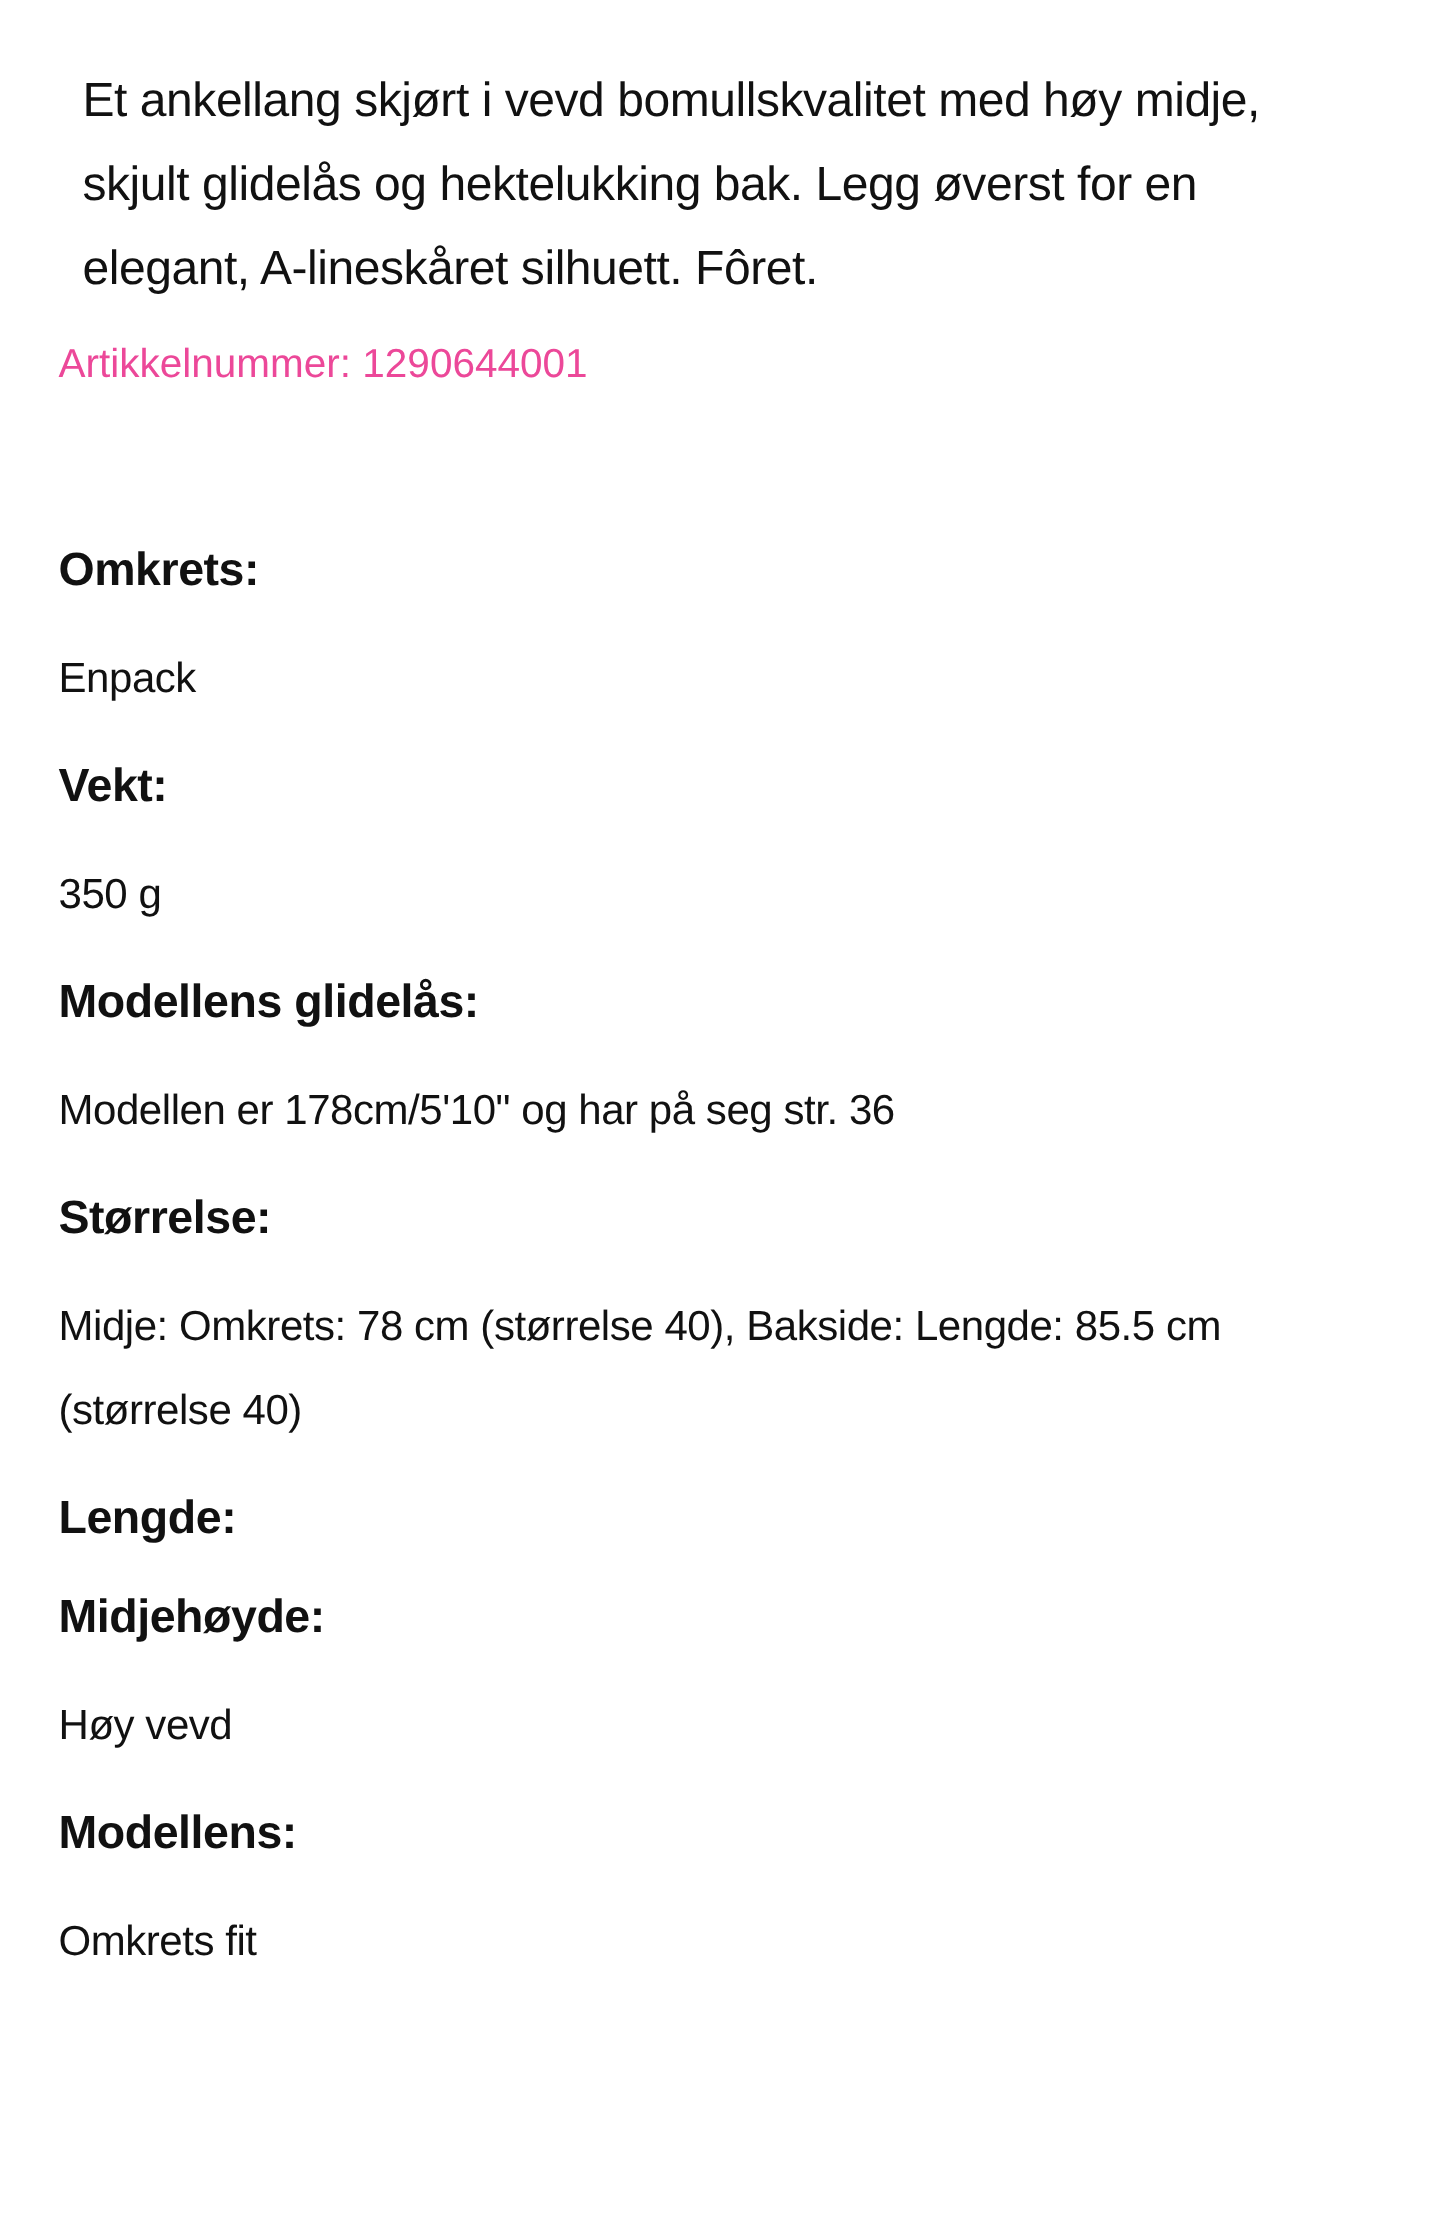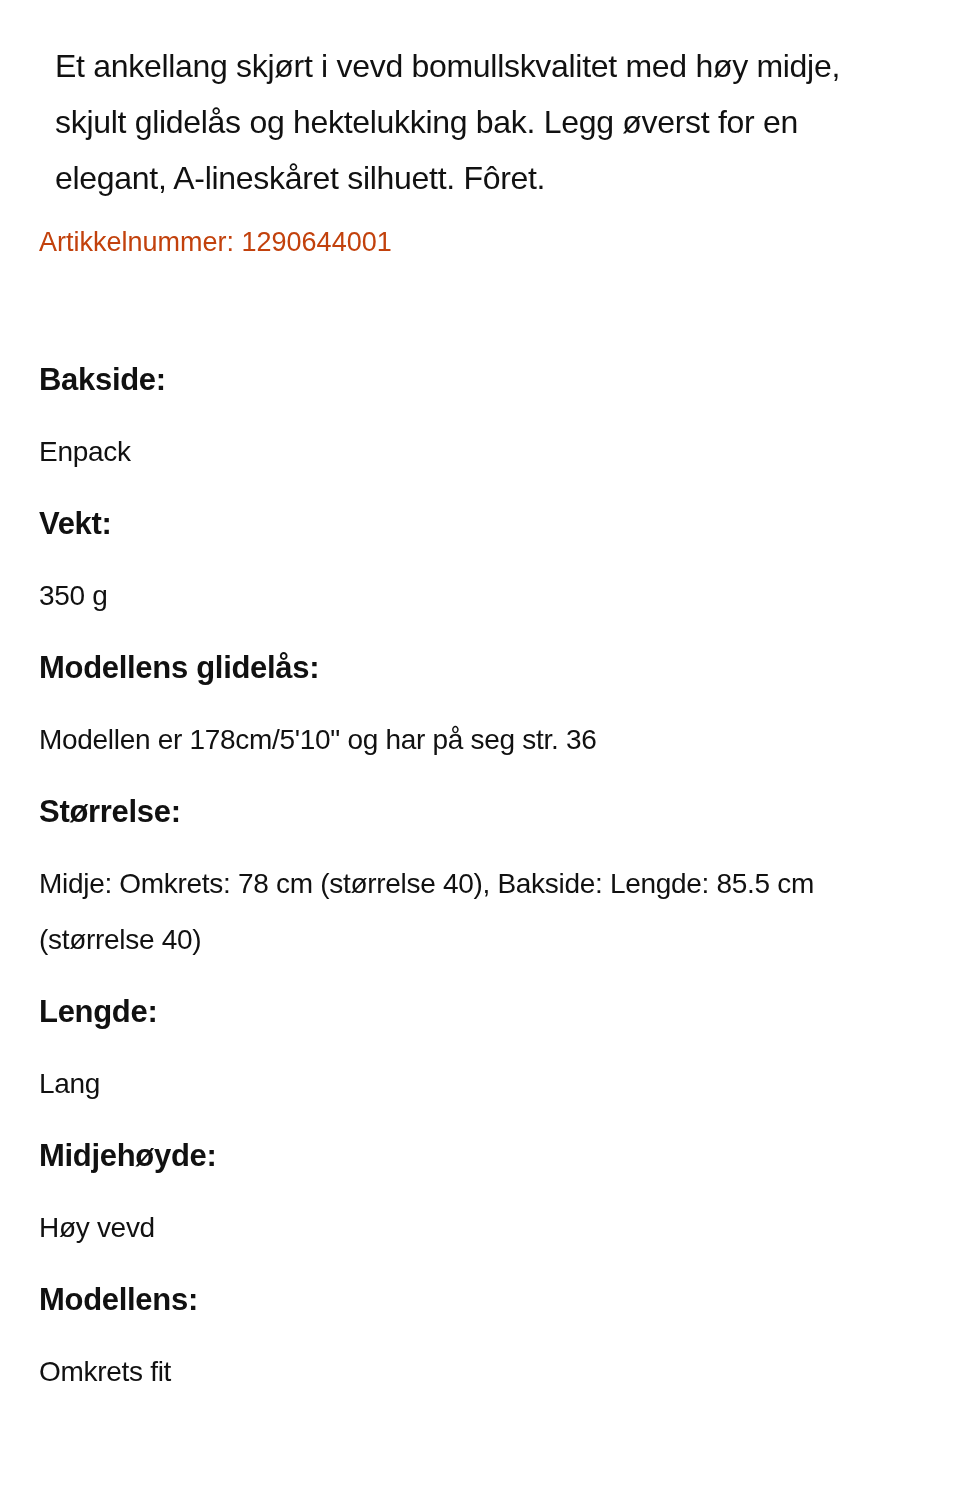--- a/index.html
+++ b/index.html
@@ -6,58 +6,57 @@
   body {
     width: 960px; height: 1486px; overflow: hidden;
     font-family: "Liberation Sans", "DejaVu Sans", sans-serif;
     color: #111111;
   }
   .page { padding: 22px 39px 0 39px; }
   .description {
     font-size: 32px; line-height: 56px; margin: 16px; letter-spacing: -0.3px;
   }
   .article-number {
-    font-size: 27px; line-height: 40px; color: #c2410c;
+    font-size: 27px; line-height: 40px; color: #ec4899;
   }
   .specs { margin-top: 96px; }
   .spec { margin-bottom: 22px; }
   .spec-label {
     font-size: 31px; font-weight: bold; line-height: 44px; margin: 0; letter-spacing: -0.3px;
   }
   .spec-value {
     font-size: 28px; line-height: 56px; margin-top: 22px; letter-spacing: -0.3px;
   }
 </style>
 </head>
 <body>
 
 <div class="page">
   <p class="description">Et ankellang skjørt i vevd bomullskvalitet med høy midje, skjult glidelås og hektelukking bak. Legg øverst for en elegant, A-lineskåret silhuett. Fôret.</p>
   <div class="article-number">Artikkelnummer: 1290644001</div>
 
   <div class="specs">
     <div class="spec">
-      <div class="spec-label">Bakside:</div>
+      <div class="spec-label">Omkrets:</div>
       <div class="spec-value">Enpack</div>
     </div>
     <div class="spec">
       <div class="spec-label">Vekt:</div>
       <div class="spec-value">350 g</div>
     </div>
     <div class="spec">
       <div class="spec-label">Modellens glidelås:</div>
       <div class="spec-value">Modellen er 178cm/5'10" og har på seg str. 36</div>
     </div>
     <div class="spec">
       <div class="spec-label">Størrelse:</div>
       <div class="spec-value">Midje: Omkrets: 78 cm (størrelse 40), Bakside: Lengde: 85.5 cm (størrelse 40)</div>
     </div>
     <div class="spec">
       <div class="spec-label">Lengde:</div>
-      <div class="spec-value">Lang</div>
     </div>
     <div class="spec">
       <div class="spec-label">Midjehøyde:</div>
       <div class="spec-value">Høy vevd</div>
     </div>
     <div class="spec">
       <div class="spec-label">Modellens:</div>
       <div class="spec-value">Omkrets fit</div>
     </div>
   </div>

